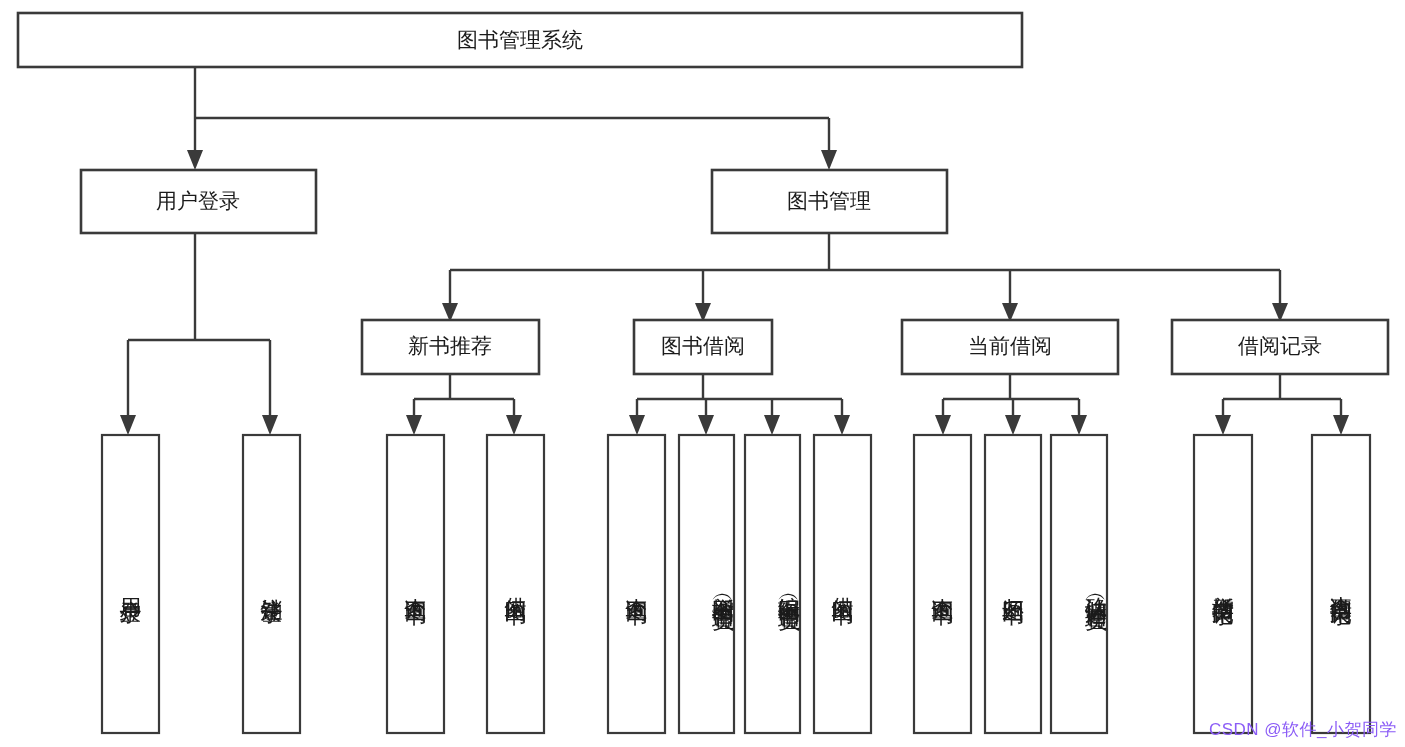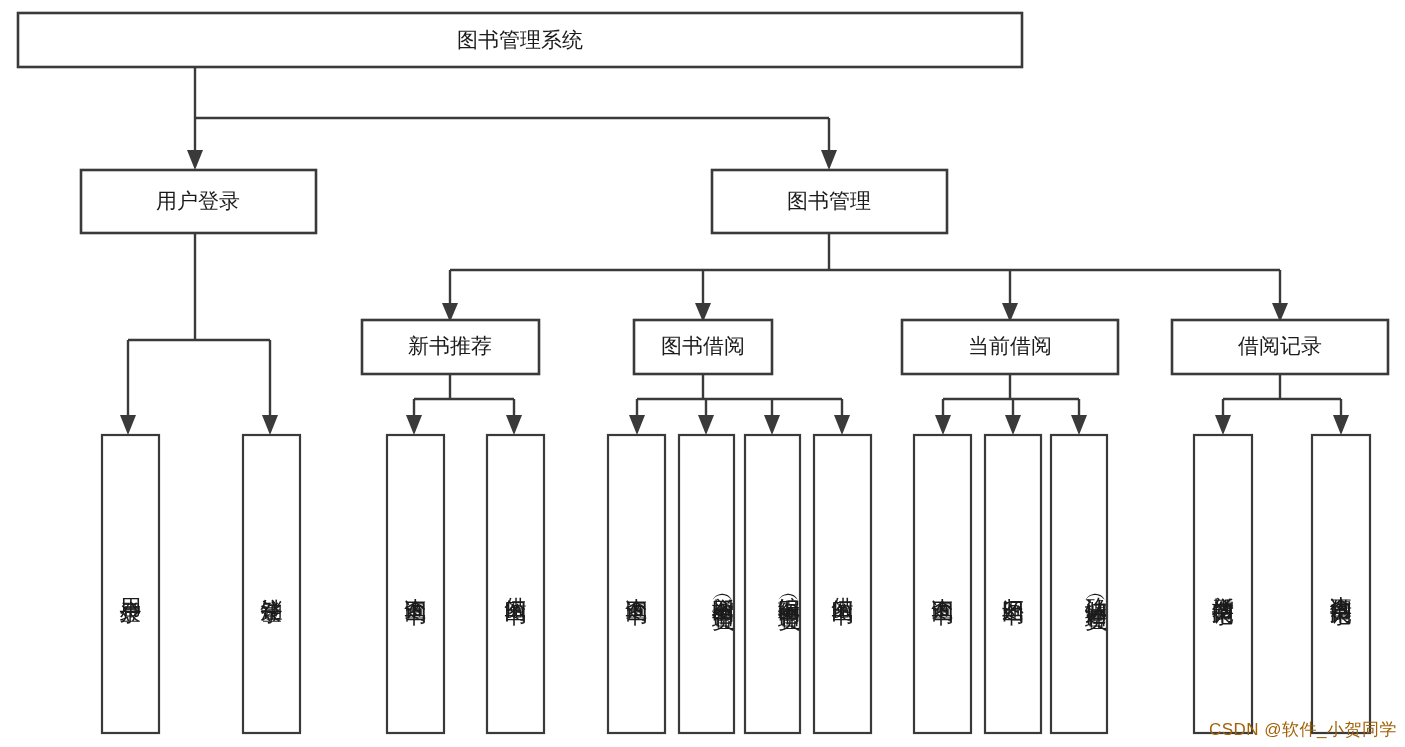--- a/index.html
+++ b/index.html
@@ -58,21 +58,21 @@
     white-space: nowrap;
     text-align: center;
     pointer-events: none;
   }
   .watermark {
     position: absolute;
     right: 8px;
     bottom: 6px;
     font-family: "Liberation Sans", "DejaVu Sans", sans-serif;
     font-size: 17px;
-    color: #a16207;
+    color: #8b5cf6;
     letter-spacing: 0.5px;
     white-space: nowrap;
   }
 </style>
 </head>
 <body>
 
 <svg id="diagram" viewBox="0 0 1405 747">
 
   <g>

